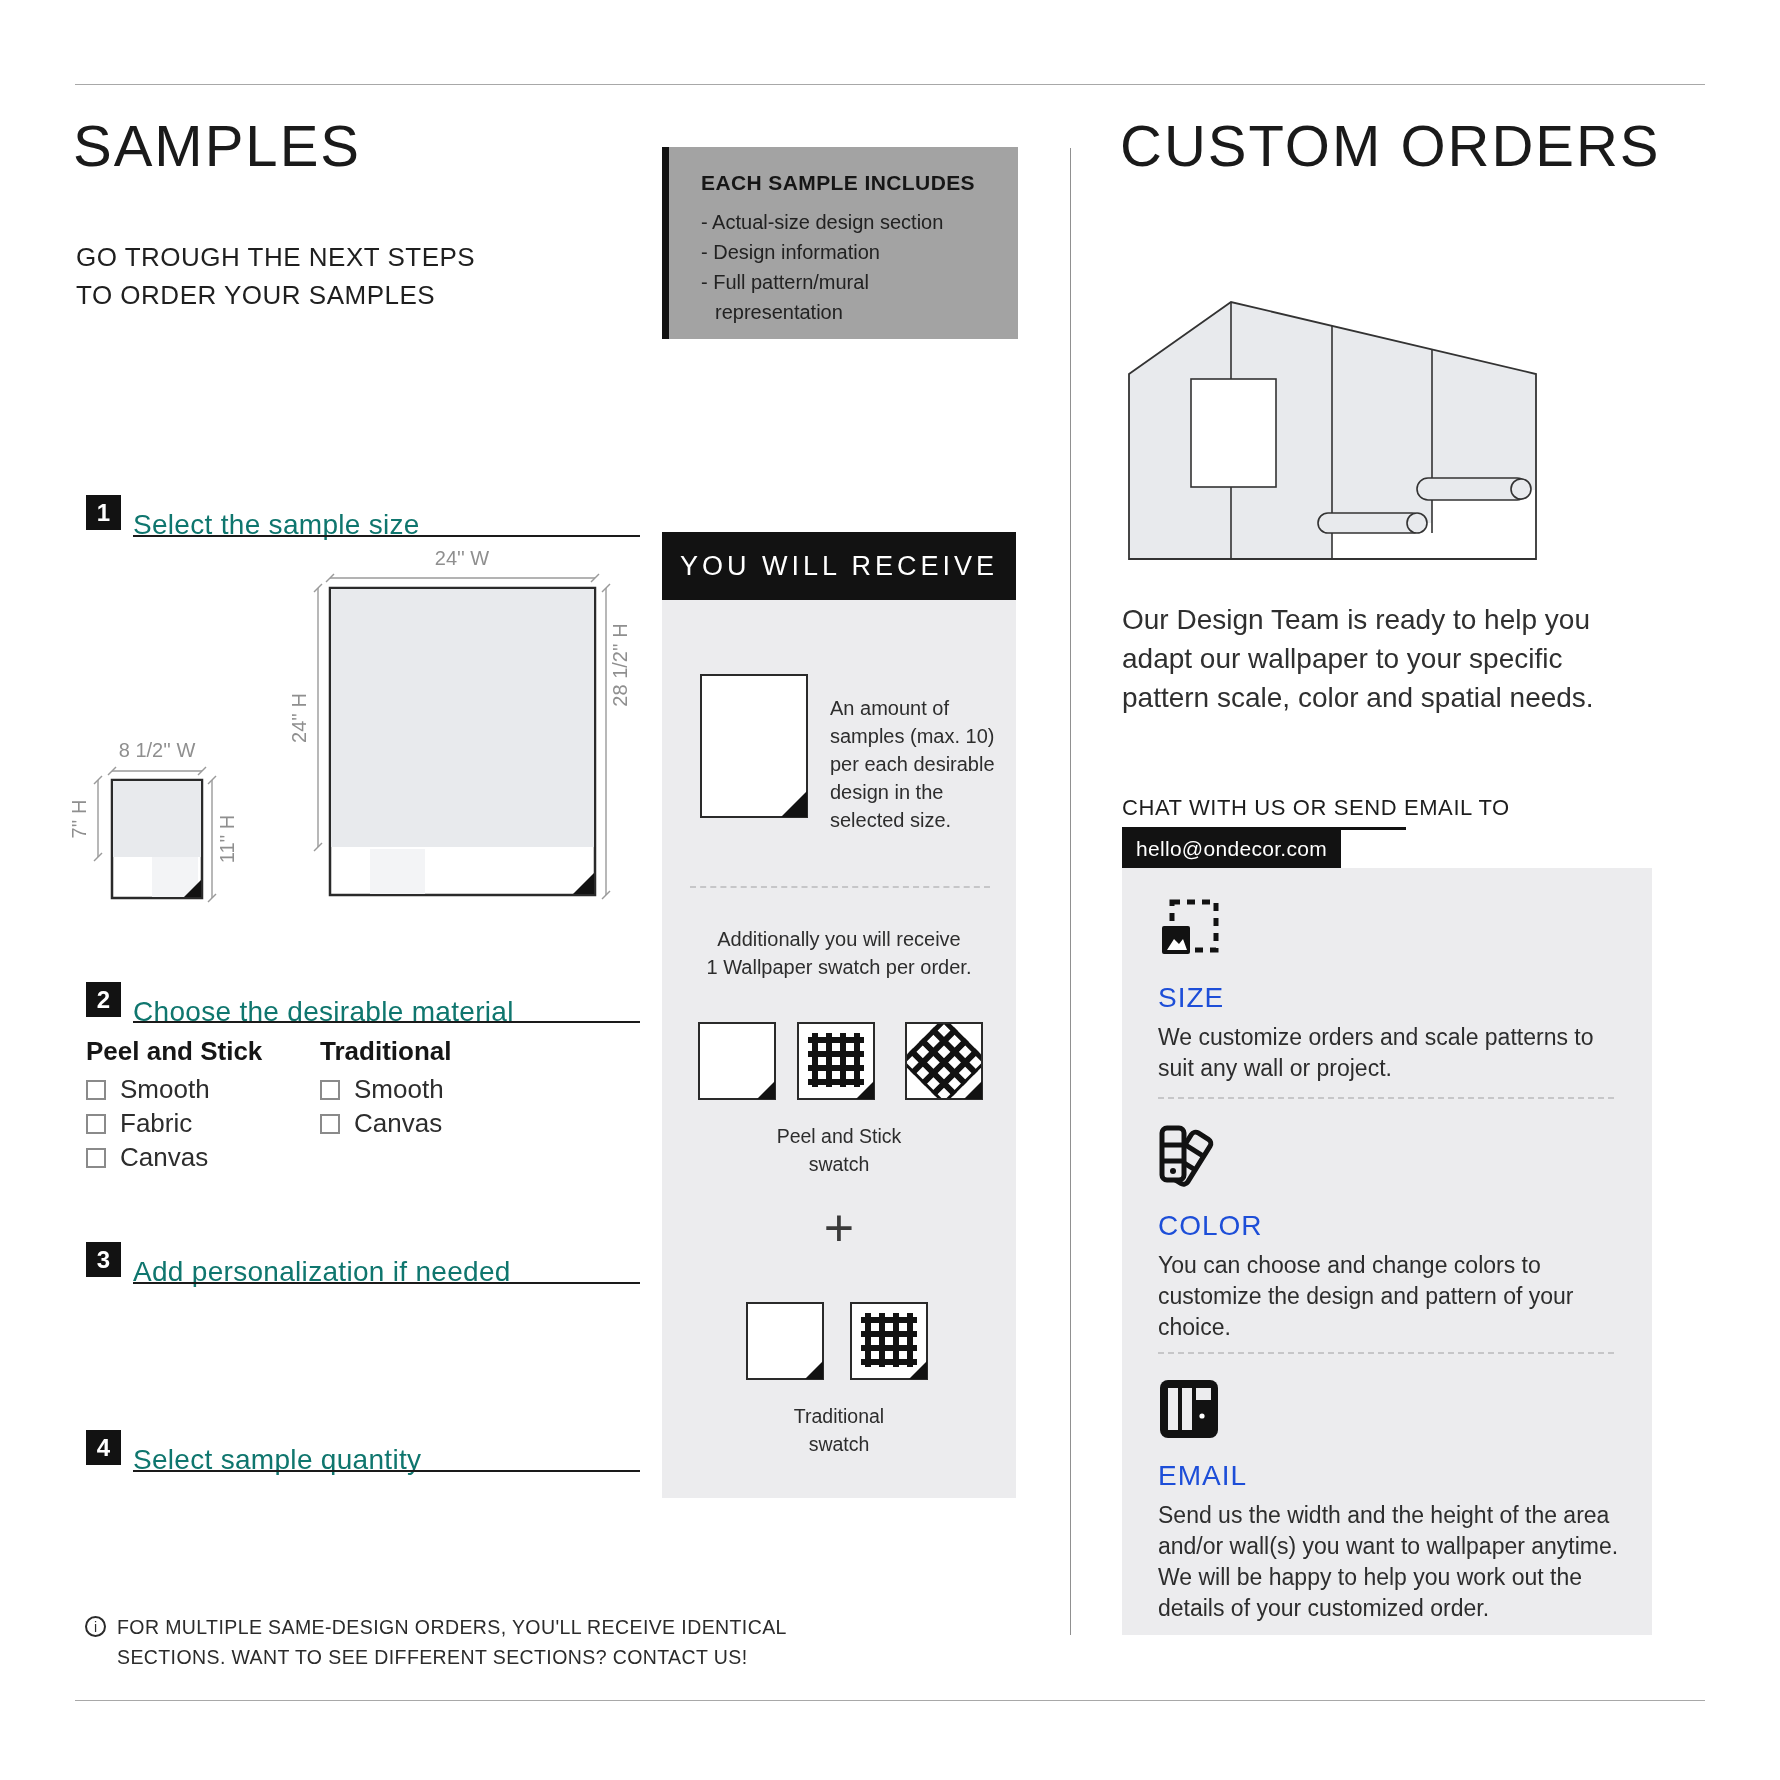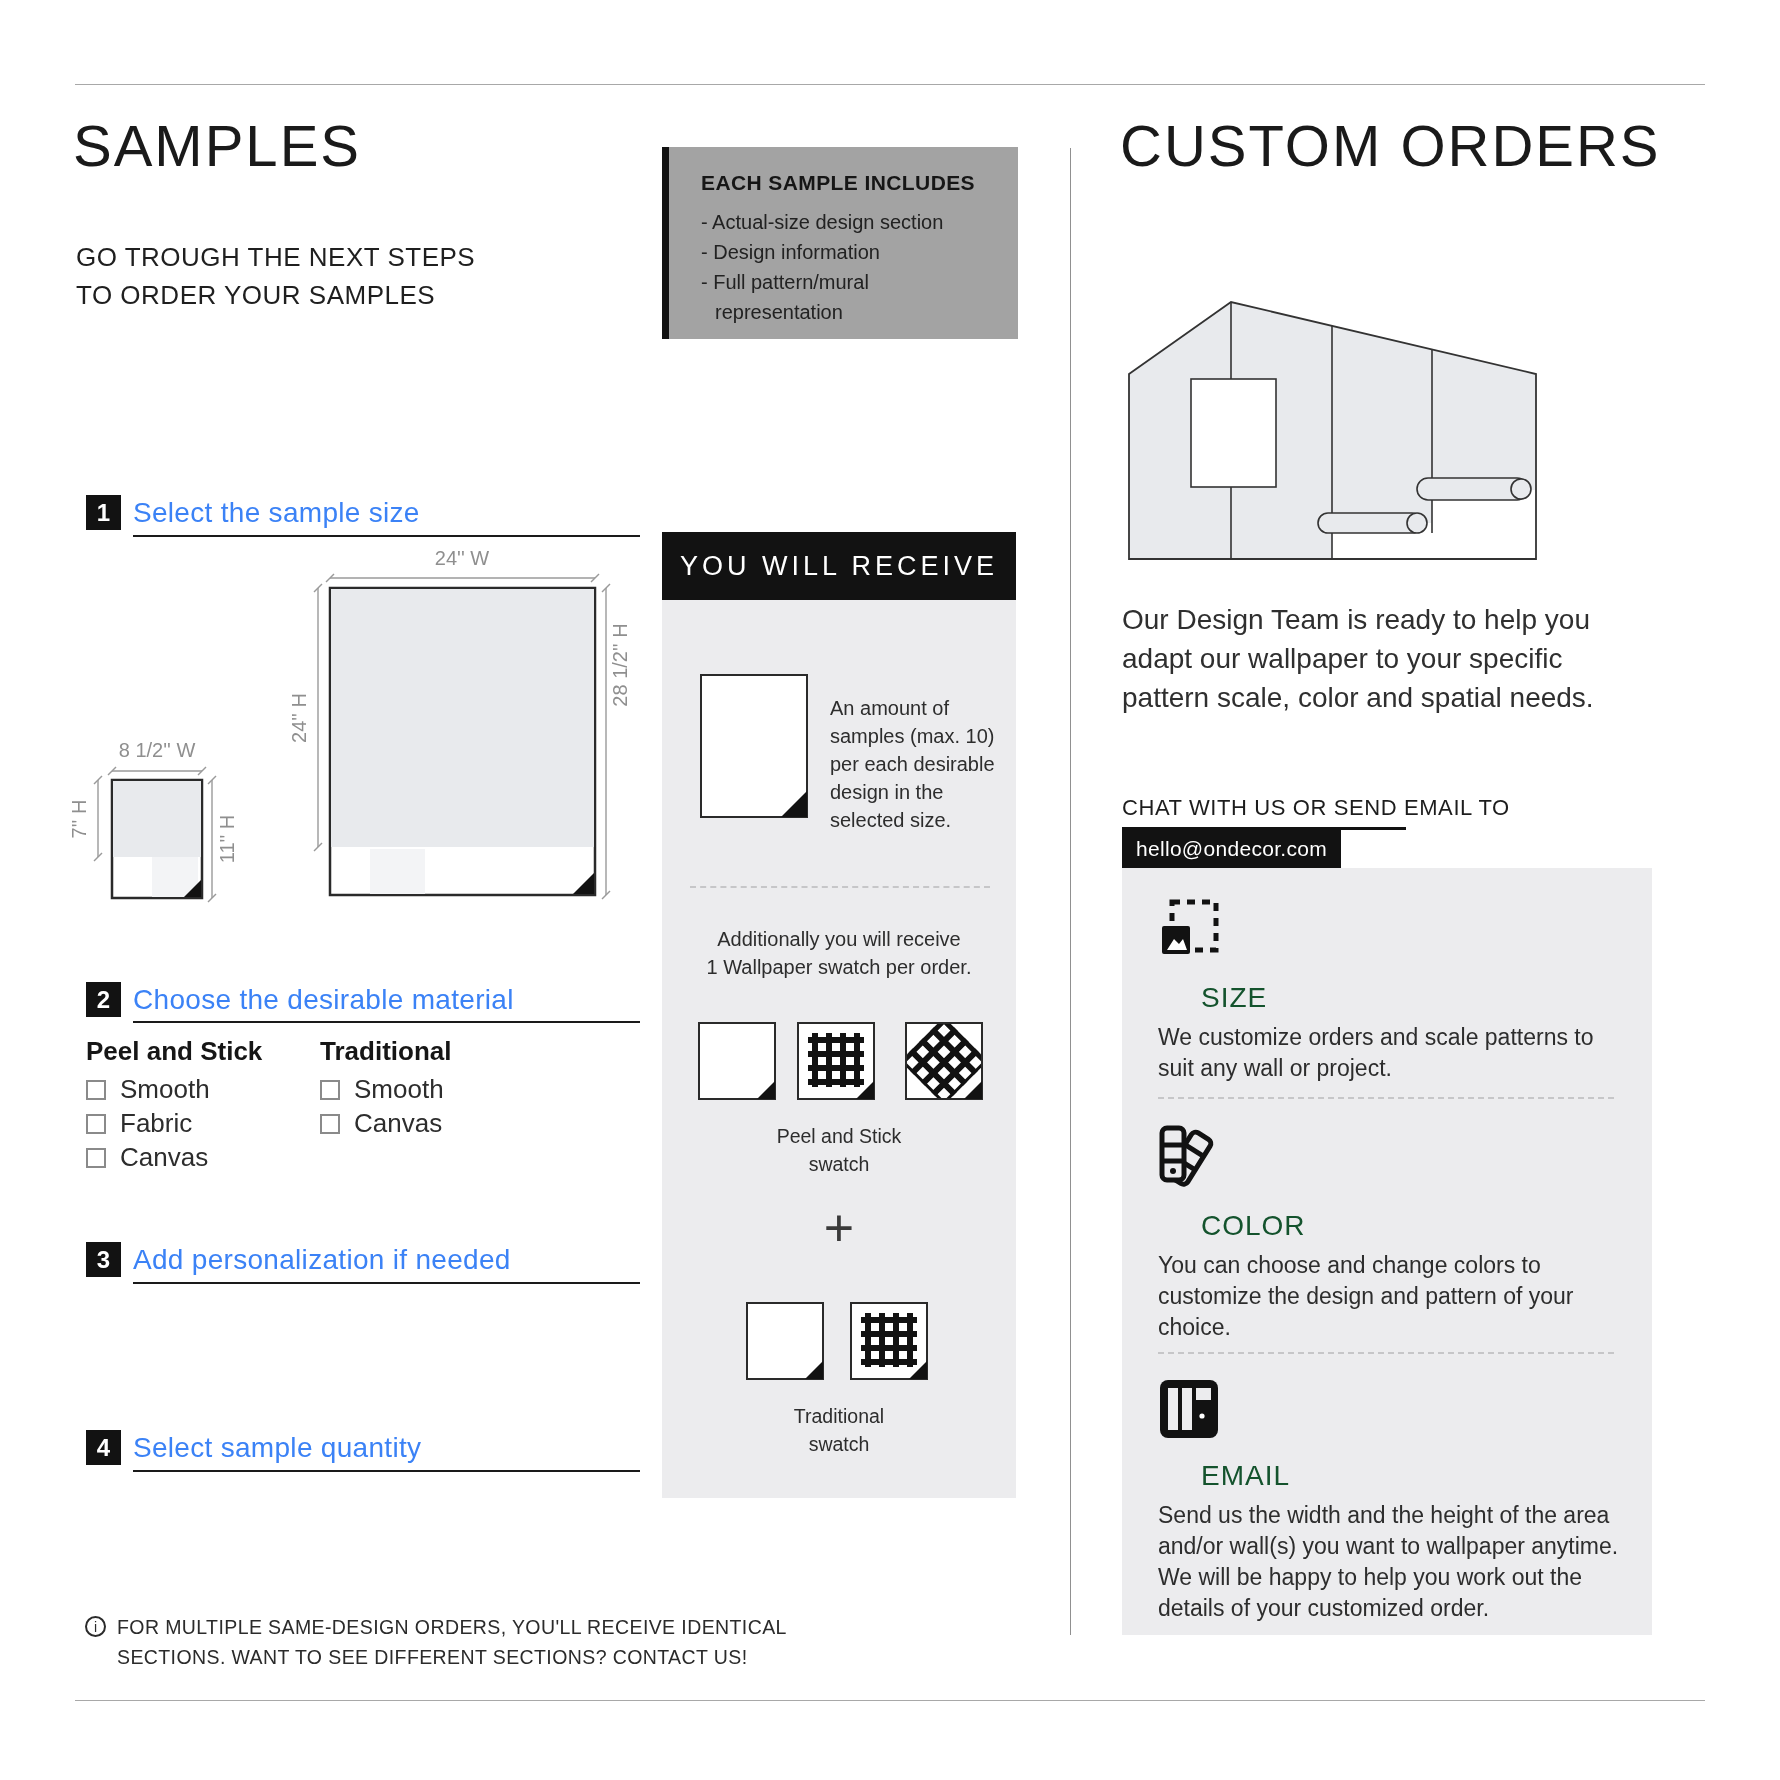--- a/index.html
+++ b/index.html
@@ -9,21 +9,21 @@
   .hr{position:absolute;left:75px;width:1630px;height:1px;background:#a8a8a8;}
   .vdiv{position:absolute;left:1070px;top:148px;width:1px;height:1487px;background:#909090;}
   .big-title{font-size:58px;font-weight:500;letter-spacing:2px;color:#1a1a1a;white-space:nowrap;}
   .subtitle{font-size:26px;line-height:38px;letter-spacing:.5px;color:#1f1f1f;}
   .includes{background:#a3a3a3;border-left:7px solid #121212;box-sizing:border-box;
             padding:24px 18px 0 32px;}
   .inc-title{font-size:21px;font-weight:700;letter-spacing:.4px;color:#161616;margin-bottom:12px;}
   .inc-item{font-size:20px;line-height:30px;color:#222;padding-left:14px;text-indent:-14px;}
   .badge{position:absolute;width:35px;height:35px;background:#121212;color:#fff;font-size:24px;
          font-weight:700;display:flex;align-items:center;justify-content:center;}
-  .step-title{position:absolute;font-size:28px;color:#3b82f6;letter-spacing:.3px;white-space:nowrap;}
+  .step-title{position:absolute;font-size:28px;color:#0f766e;letter-spacing:.3px;white-space:nowrap;margin-top:12px;}
   .step-rule{position:absolute;height:2px;background:#1a1a1a;}
   .mat-head{position:absolute;font-size:26px;font-weight:700;color:#161616;white-space:nowrap;}
   .mat-opt{position:absolute;font-size:26px;color:#2d2d2d;display:flex;align-items:center;gap:14px;white-space:nowrap;}
   .cb{width:16px;height:16px;border:2px solid #8a8a8a;display:inline-block;background:#fff;}
   .body-text{font-size:26px;line-height:36px;color:#2d2d2d;}
   .foot{position:absolute;font-size:19.5px;line-height:30px;letter-spacing:.4px;color:#2b2b2b;}
   .info-circ{position:absolute;width:21px;height:21px;border:2px solid #2b2b2b;border-radius:50%;
              box-sizing:border-box;font-size:14px;display:flex;align-items:center;justify-content:center;color:#2b2b2b;}
   .mid-header{position:absolute;background:#121212;color:#fff;display:flex;align-items:center;
               justify-content:center;font-size:27px;letter-spacing:4px;font-weight:500;white-space:nowrap;}
@@ -36,21 +36,21 @@
               border-left:18px solid transparent;border-bottom:18px solid #121212;}
   .mid-text{font-size:20px;line-height:28px;color:#2d2d2d;}
   .centered{text-align:center;}
   .plus{font-size:52px;font-weight:300;color:#3a3a3a;}
   .dash{position:absolute;border-top:2px dashed #c6c6c8;}
   .r-intro{font-size:28px;line-height:39px;color:#2f2f2f;}
   .chat{font-size:22px;letter-spacing:.6px;color:#1d1d1d;white-space:nowrap;}
   .chat-rule{position:absolute;height:3px;background:#121212;}
   .email{position:absolute;background:#121212;color:#fff;font-size:21px;padding:7px 14px;
          letter-spacing:.3px;white-space:nowrap;}
-  .feat-head{position:absolute;font-size:28px;letter-spacing:1px;color:#14532d;margin-left:43px;}
+  .feat-head{position:absolute;font-size:28px;letter-spacing:1px;color:#1d4ed8;}
   .feat-body{position:absolute;font-size:23px;line-height:31px;color:#2d2d2d;}
   svg text{font-family:"Liberation Sans",sans-serif;}
   .dim-label{fill:#8f8f8f;font-size:20px;}
 </style>
 </head>
 <body>
 
 <div class="page">
 
   <div class="hr" style="top:84px"></div>

